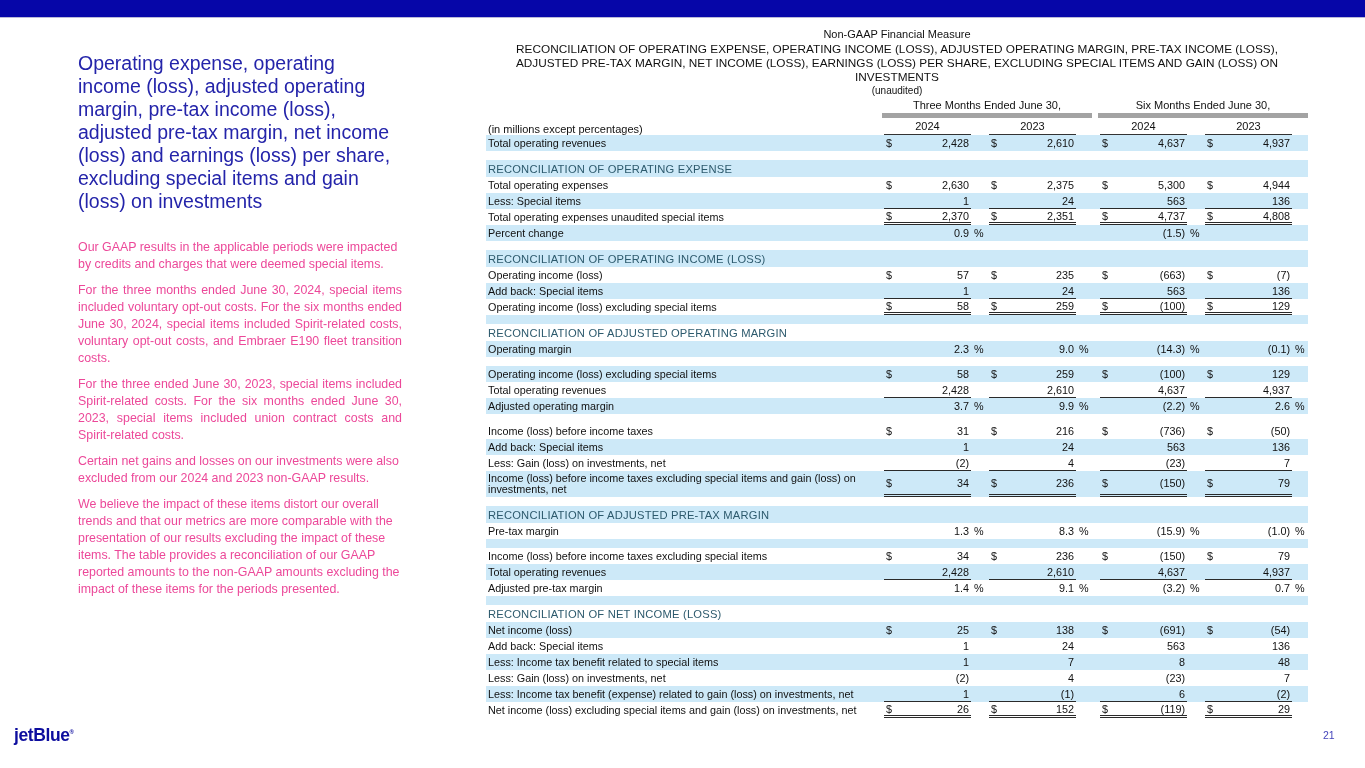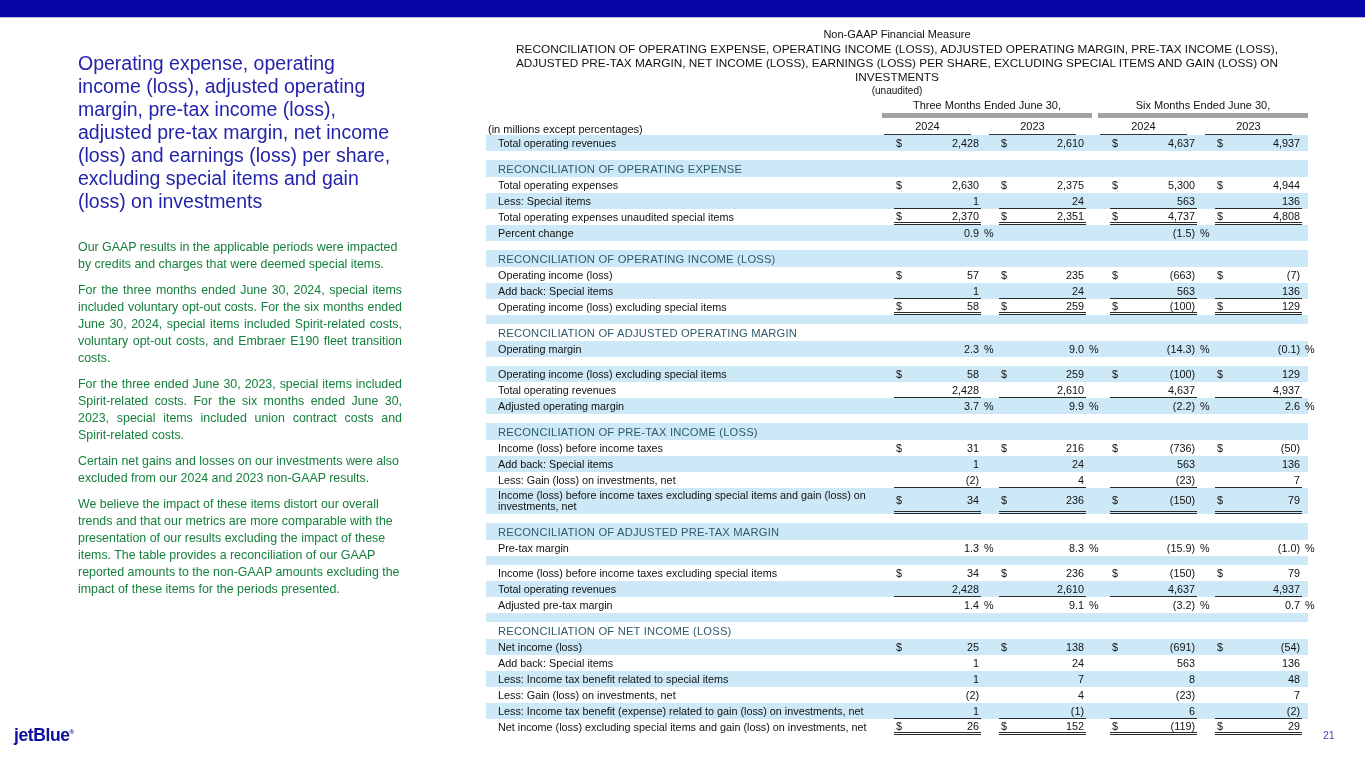--- a/index.html
+++ b/index.html
@@ -10,21 +10,21 @@
   .topbar{
     position:absolute;left:0;top:0;width:1365px;height:17px;
     background:#0606a8;border-bottom:1px solid #b9b9d9;
   }
   
   .left-panel{position:absolute;left:78px;top:52px;width:324px;}
   .heading{
     font-size:19.5px;line-height:23px;color:#2424aa;font-weight:normal;
     margin:0 0 26px 0;
   }
-  .para{font-size:12.4px;line-height:17px;margin:0 0 9px 0;color:#15803d;}
+  .para{font-size:12.4px;line-height:17px;margin:0 0 9px 0;color:#ec4899;}
   .para.justify{text-align:justify;}
   
   .table-panel{position:absolute;left:486px;top:27px;width:822px;}
   .tbl-title{text-align:center;}
   .tbl-kicker{font-size:11px;line-height:14px;}
   .tbl-main{font-size:11.8px;line-height:14px;margin-top:1px;}
   .tbl-unaudited{font-size:10px;line-height:14px;}
   .hdr-row{display:flex;align-items:flex-end;}
   .hdr-row .lblcol{flex:0 0 396px;}
   .pairhead{
@@ -39,21 +39,21 @@
   .yrbox{flex:0 0 87px;text-align:center;font-size:11px;line-height:15px;border-bottom:1px solid #333;}
   .yrsfx{flex:0 0 18px;}
   
   .trow{display:flex;align-items:stretch;min-height:16px;}
   .trow.shade{background:#cde9f8;}
   .trow.spacer{min-height:9px;}
   .trow.section{min-height:17px;}
   .trow.tall{min-height:26px;}
   .trow .lbl{
     flex:0 0 396px;display:flex;align-items:center;font-size:10.8px;
-    padding-left:12px;white-space:nowrap;
+    padding-left:2px;white-space:nowrap;
   }
   .trow.tall .lbl{white-space:normal;line-height:11.5px;}
   .lbl.sec{
     flex:1 1 auto;color:#2d5a6d;font-size:11.2px;letter-spacing:.2px;white-space:nowrap;
   }
   .pair{flex:0 0 210px;display:flex;}
   .grp{flex:0 0 105px;display:flex;align-items:stretch;}
   .box{
     flex:0 0 87px;display:flex;align-items:center;justify-content:space-between;
     padding:0 2px;font-size:10.8px;box-sizing:border-box;
@@ -567,23 +567,20 @@
             <div class="grp">
               <div class="box">
                 <span class="pre"></span>
                 <span class="numv">2.6</span>
               </div>
               <span class="sfx">%</span>
             </div>
           </div>
         </div>
         <div class="trow spacer"></div>
-        <div class="trow shade section">
-          <div class="lbl sec">RECONCILIATION OF PRE-TAX INCOME (LOSS)</div>
-        </div>
         <div class="trow">
           <div class="lbl">Income (loss) before income taxes</div>
           <div class="pair">
             <div class="grp">
               <div class="box">
                 <span class="pre">$</span>
                 <span class="numv">31</span>
               </div>
               <span class="sfx"></span>
             </div>

